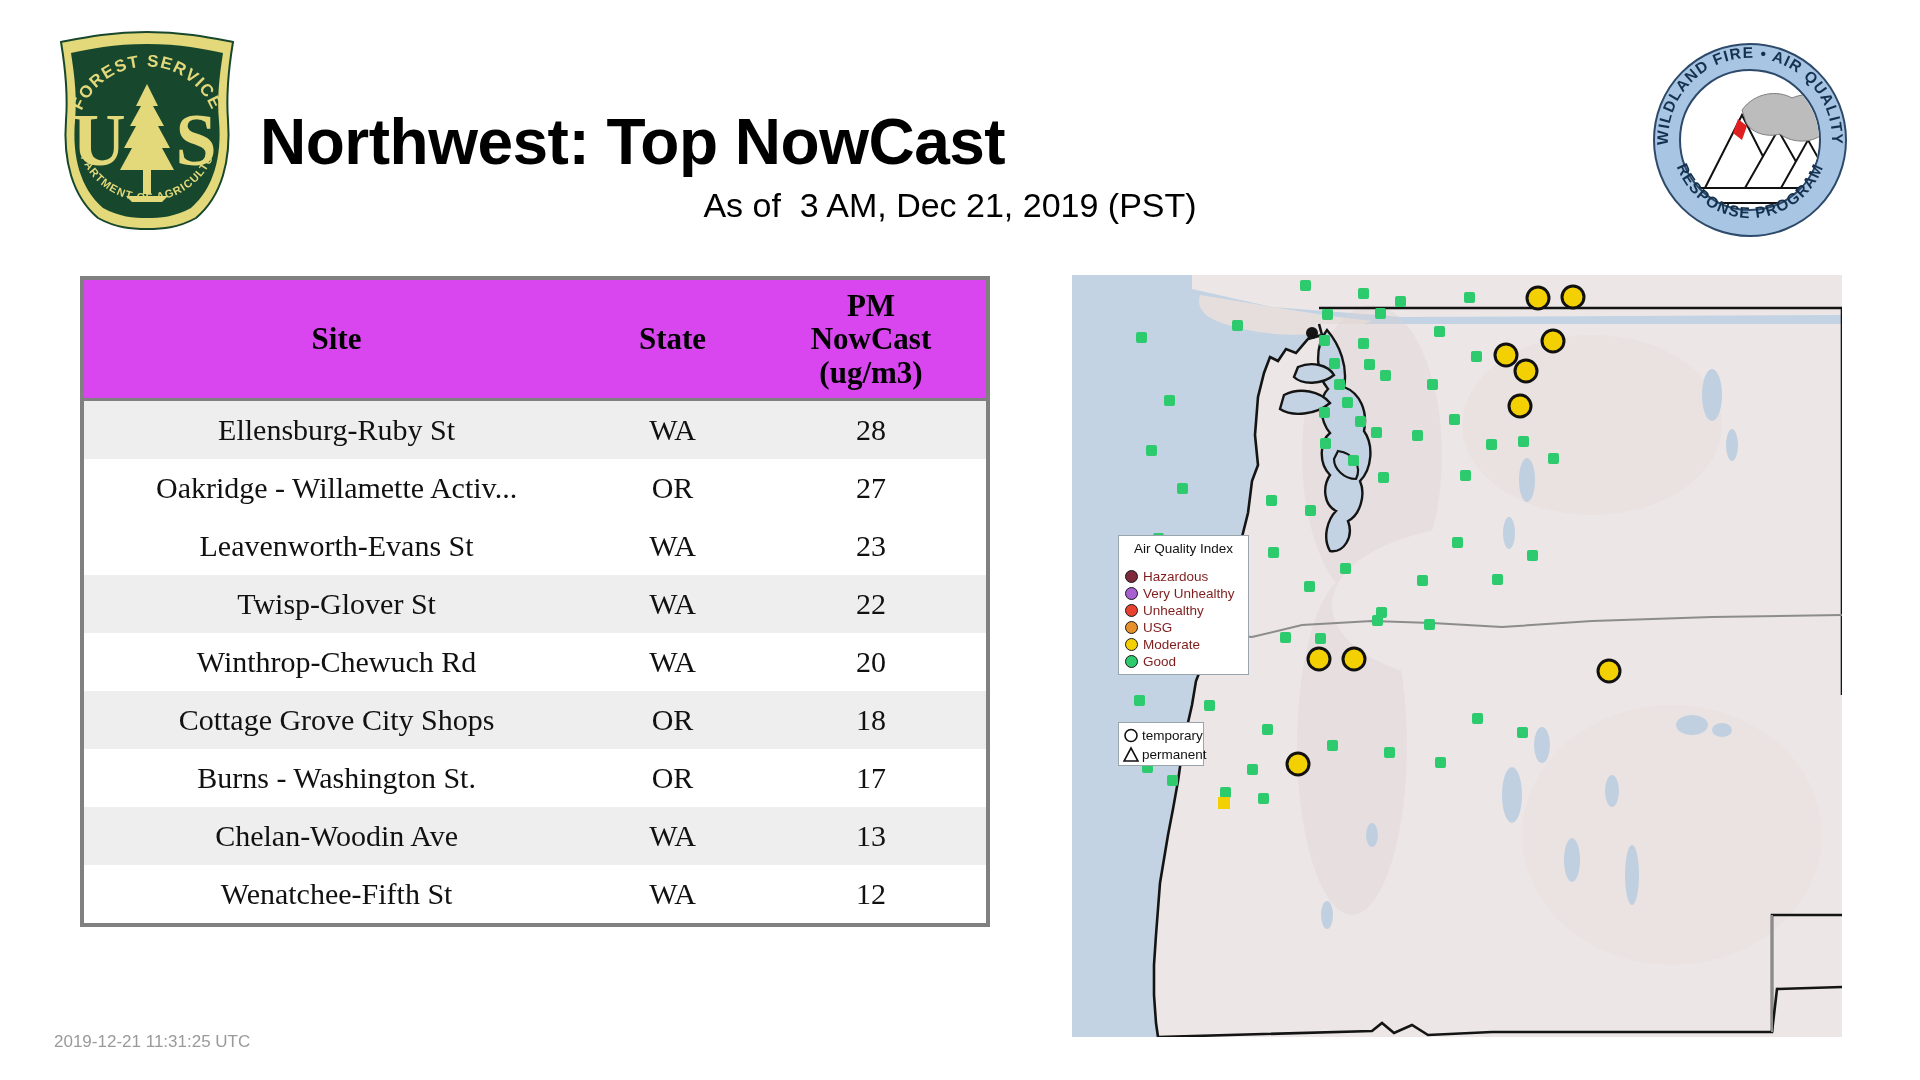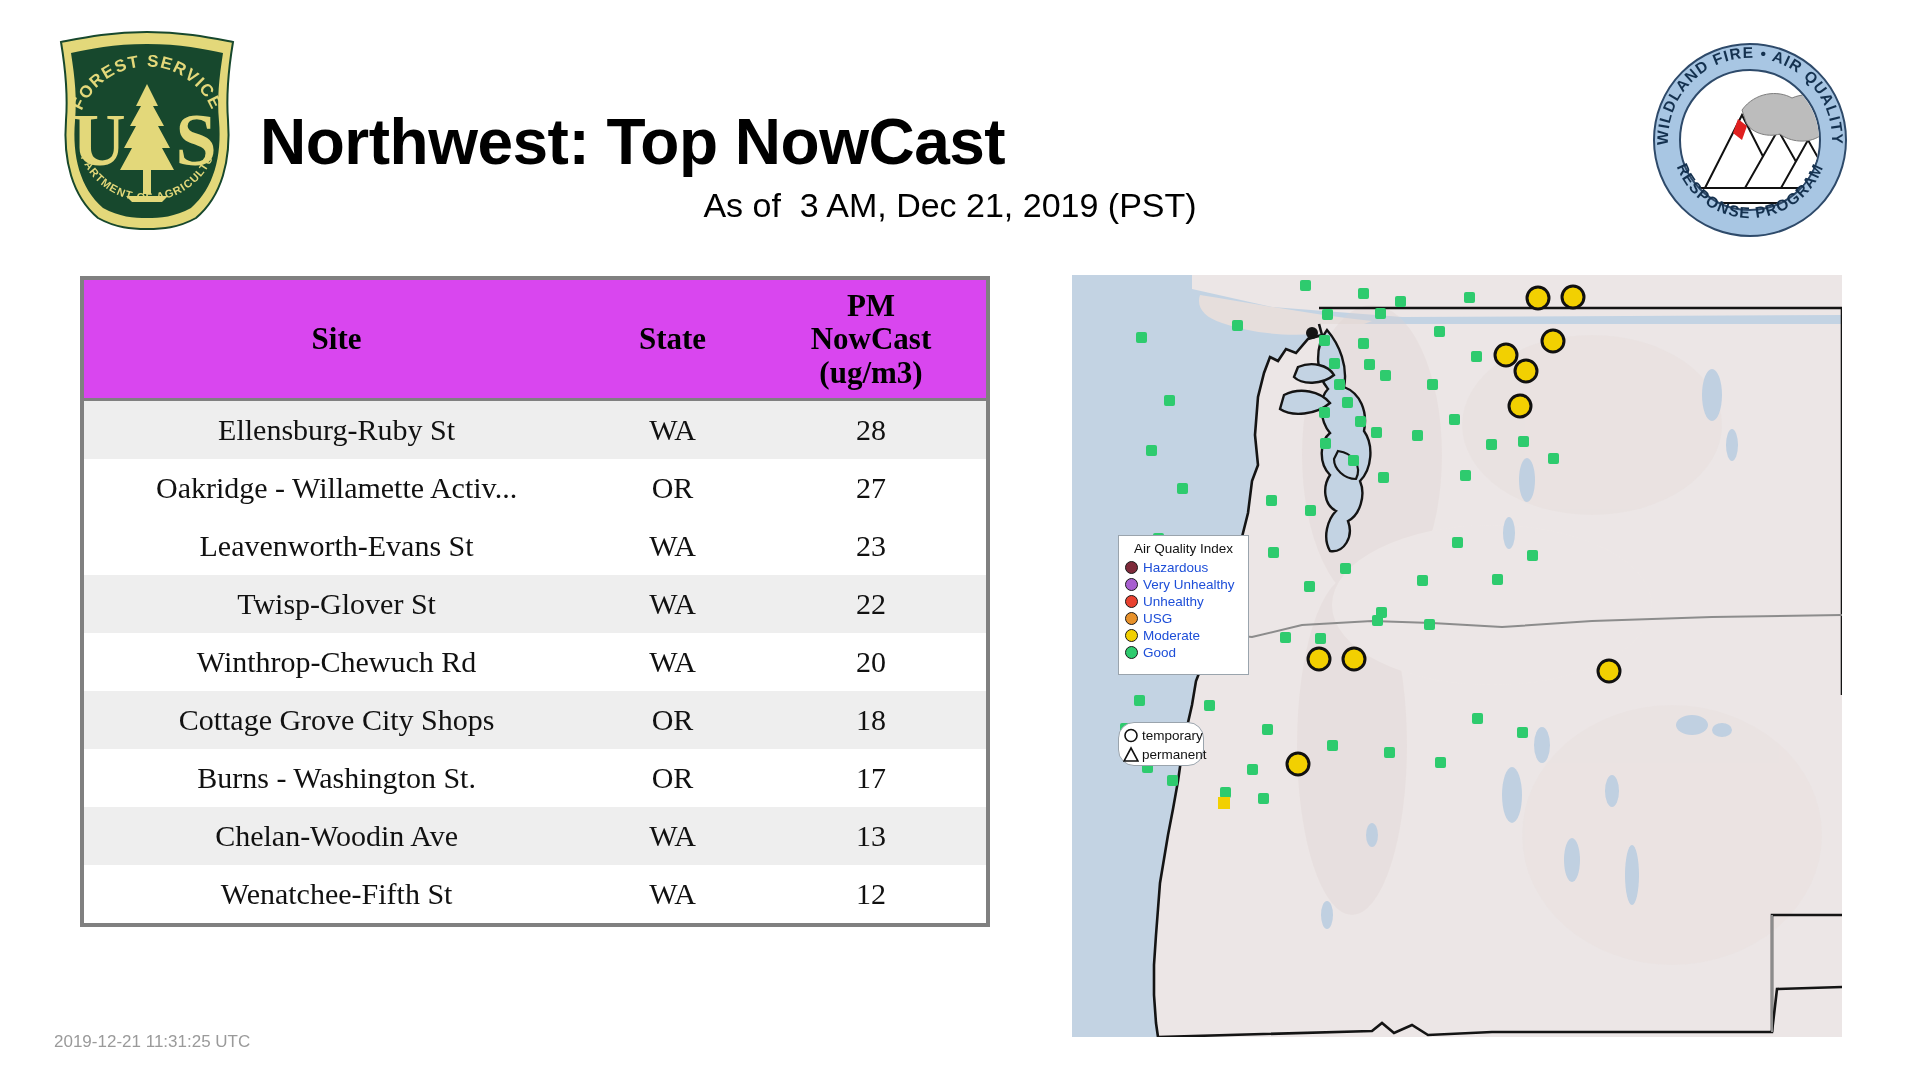--- a/index.html
+++ b/index.html
@@ -142,52 +142,51 @@
     left: 46px;
     top: 260px;
     width: 131px;
     height: 140px;
     padding: 5px 6px 4px 6px;
   }
   #aqi-legend .legend-title {
     font-size: 13.5px;
     color: #111;
     text-align: center;
-    margin-bottom: 3px;
+    margin-bottom: 12px;
     font-family: "Liberation Sans", sans-serif;
   }
   #aqi-legend .legend-row {
     display: flex;
     align-items: center;
     height: 17px;
     line-height: 17px;
   }
   #aqi-legend .swatch {
     width: 13px;
     height: 13px;
     border-radius: 50%;
     border: 1.3px solid #1a1a1a;
     box-sizing: border-box;
     margin-right: 5px;
     flex: none;
   }
   #aqi-legend .legend-label {
     font-size: 13.5px;
-    color: #1d4ed8;
+    color: #7f1d1d;
     font-family: "Liberation Sans", sans-serif;
     white-space: nowrap;
   }
 
   #sym-legend {
     left: 46px;
     top: 447px;
     width: 86px;
     height: 44px;
     padding: 3px 4px;
-    border-radius: 16px;
   }
   #sym-legend .sym-row {
     display: flex;
     align-items: center;
     height: 19px;
   }
   #sym-legend .sym-label {
     font-size: 13.5px;
     color: #111;
     font-family: "Liberation Sans", sans-serif;

